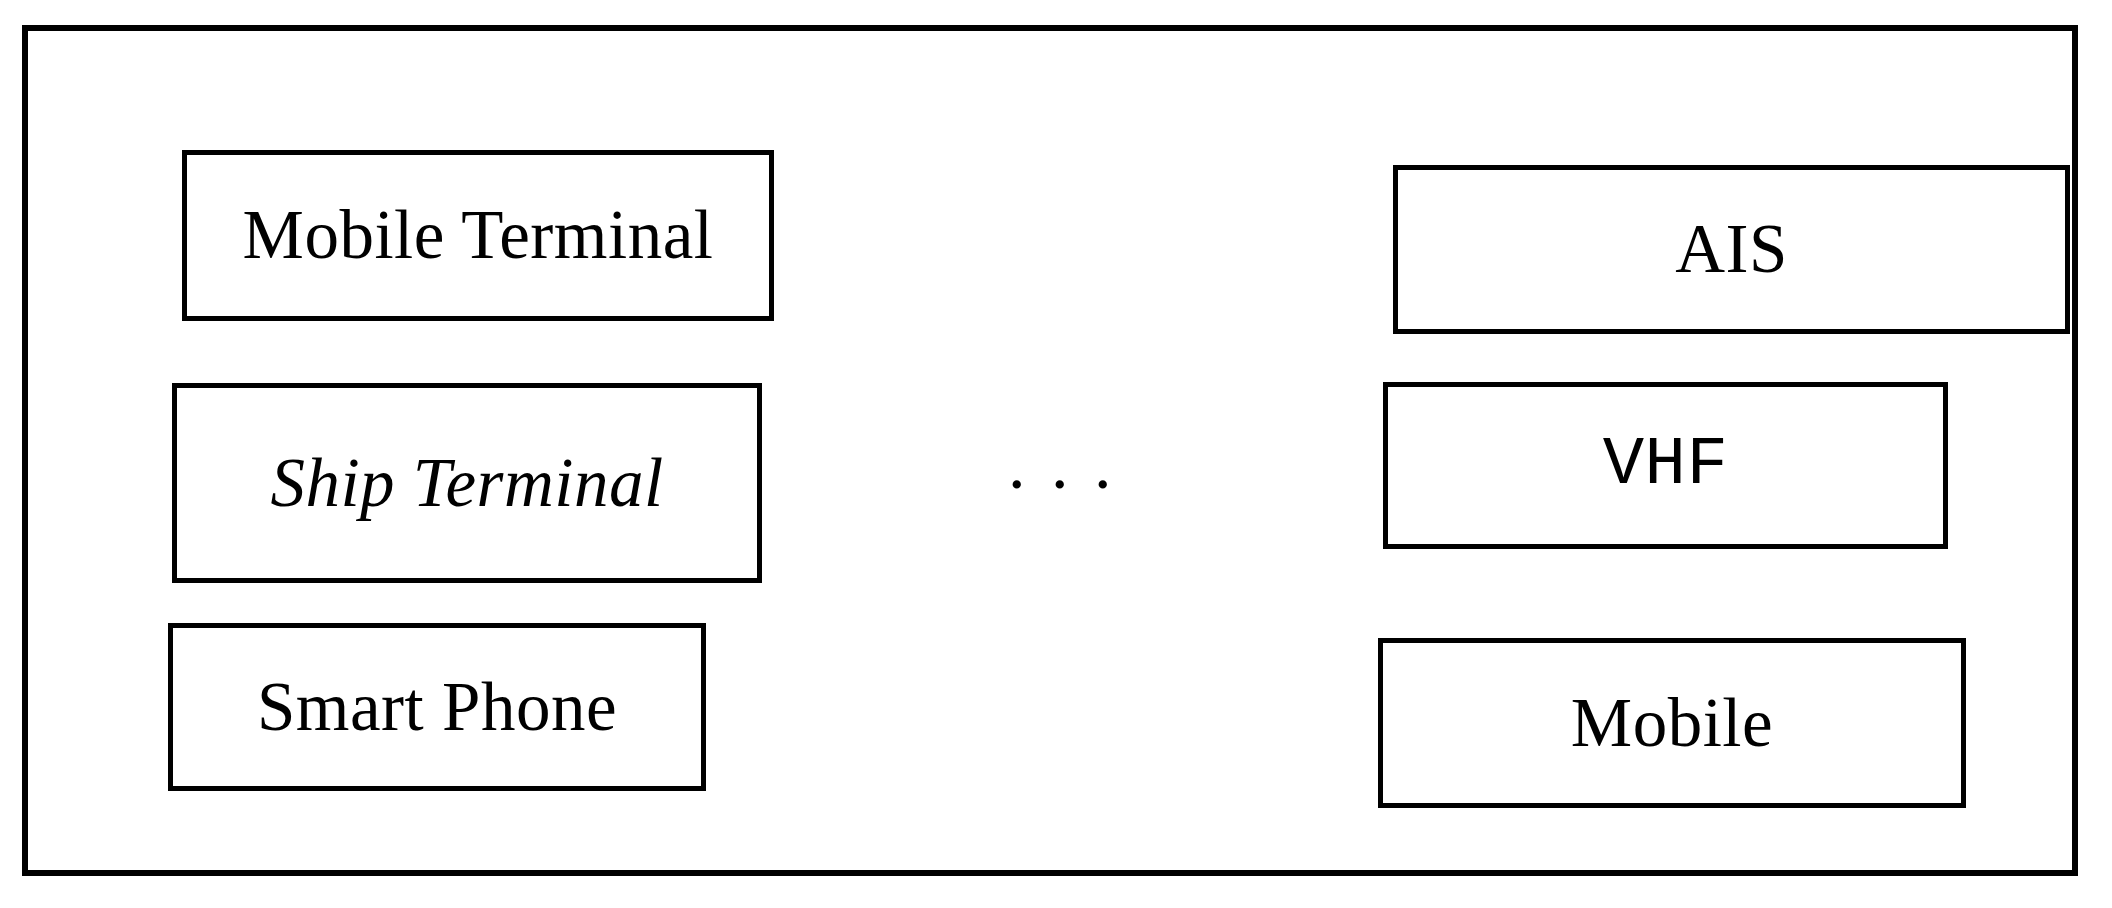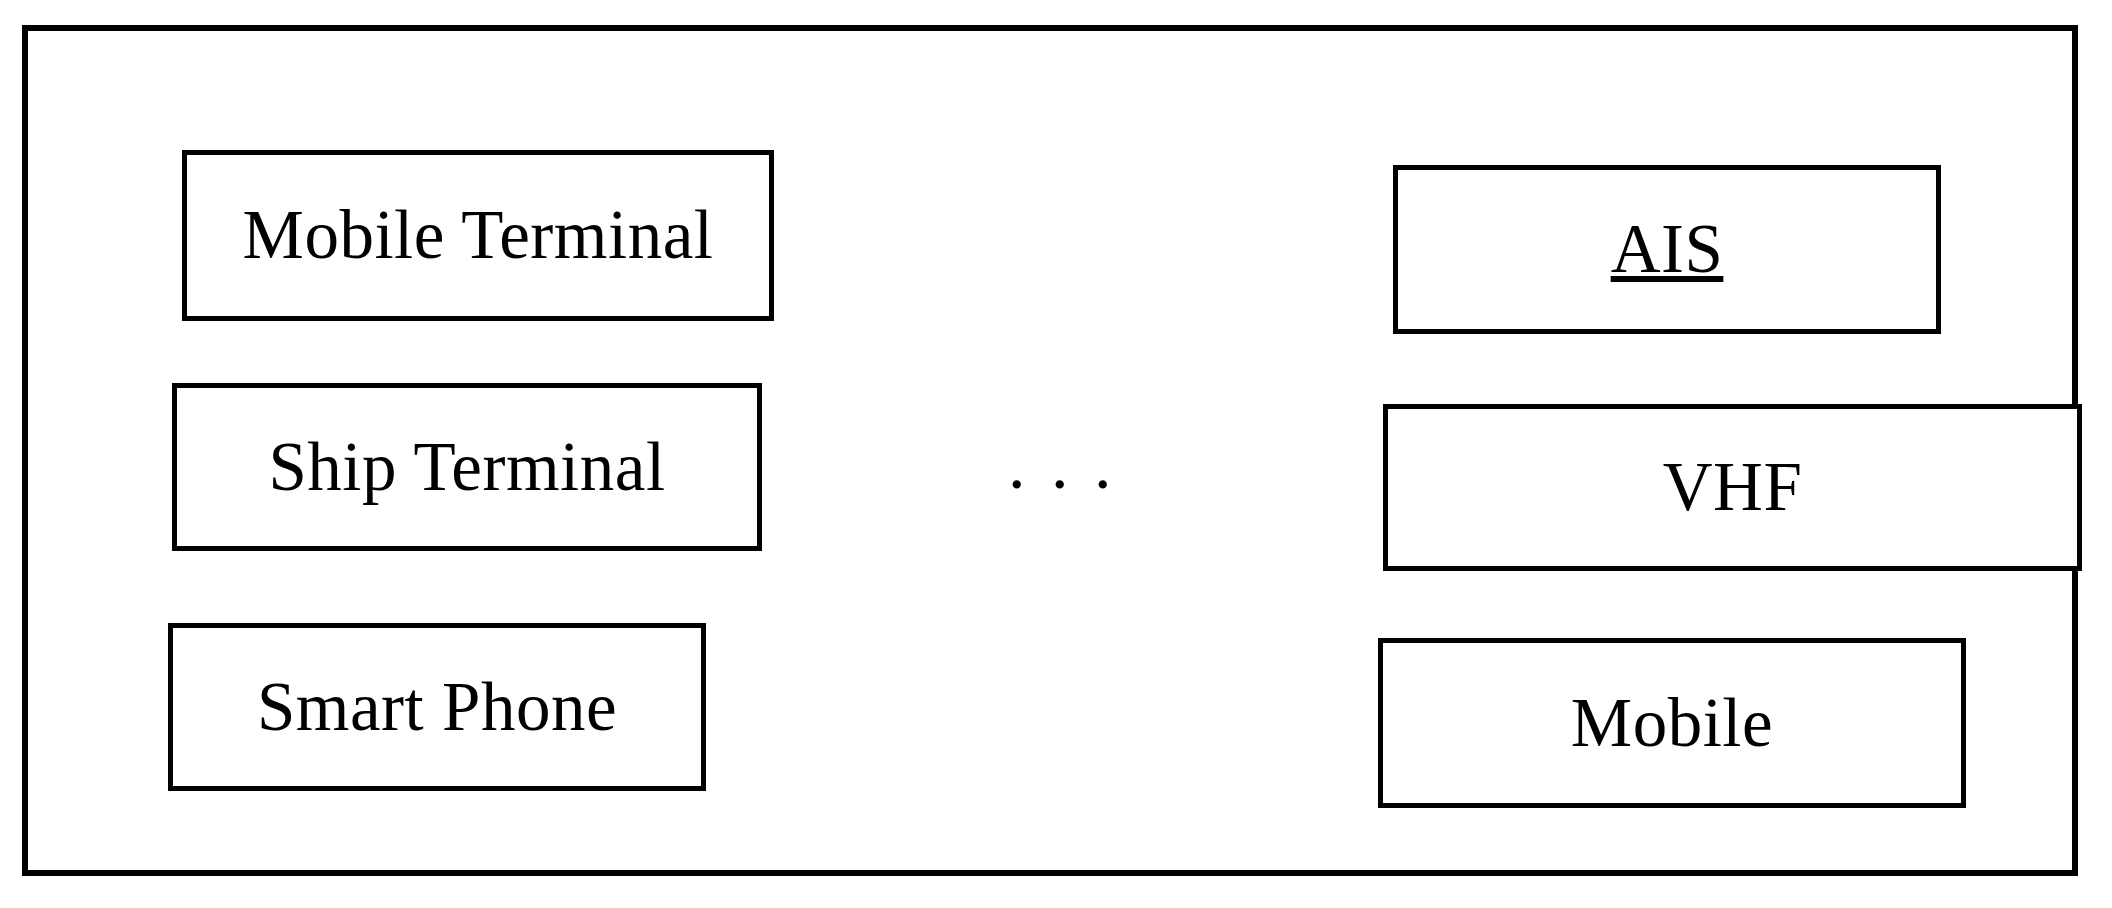--- a/index.html
+++ b/index.html
@@ -36,25 +36,25 @@
     justify-content: center;
   }
   .node-label {
     font-size: 69px;
     line-height: 1;
     white-space: nowrap;
     letter-spacing: 0.5px;
   }
   
   .box-mobile-terminal { left: 182px; top: 150px; width: 592px; height: 171px; }
-  .box-ship-terminal   { left: 172px; top: 383px; width: 590px; height: 168px; }
+  .box-ship-terminal   { left: 172px; top: 383px; width: 590px; height: 200px; font-style: italic; }
   .box-smart-phone     { left: 168px; top: 623px; width: 538px; height: 168px; }
   
-  .box-ais     { left: 1393px; top: 165px; width: 548px; height: 169px; text-decoration: underline; }
-  .box-vhf     { left: 1383px; top: 404px; width: 699px; height: 167px; }
+  .box-ais     { left: 1393px; top: 165px; width: 677px; height: 169px; }
+  .box-vhf     { left: 1383px; top: 382px; width: 565px; height: 167px; font-family: Liberation Mono, monospace; }
   .box-website { left: 1378px; top: 638px; width: 588px; height: 170px; }
   
   .ellipsis {
     position: absolute;
     left: 1008px;
     top: 430px;
     font-size: 70px;
     line-height: 70px;
     letter-spacing: 4px;
     white-space: pre;

